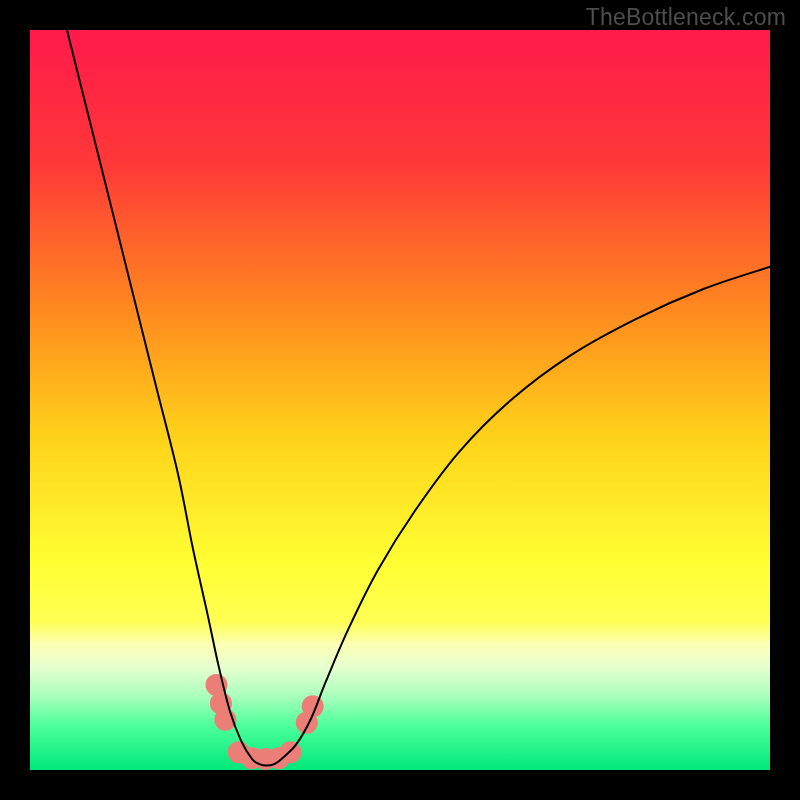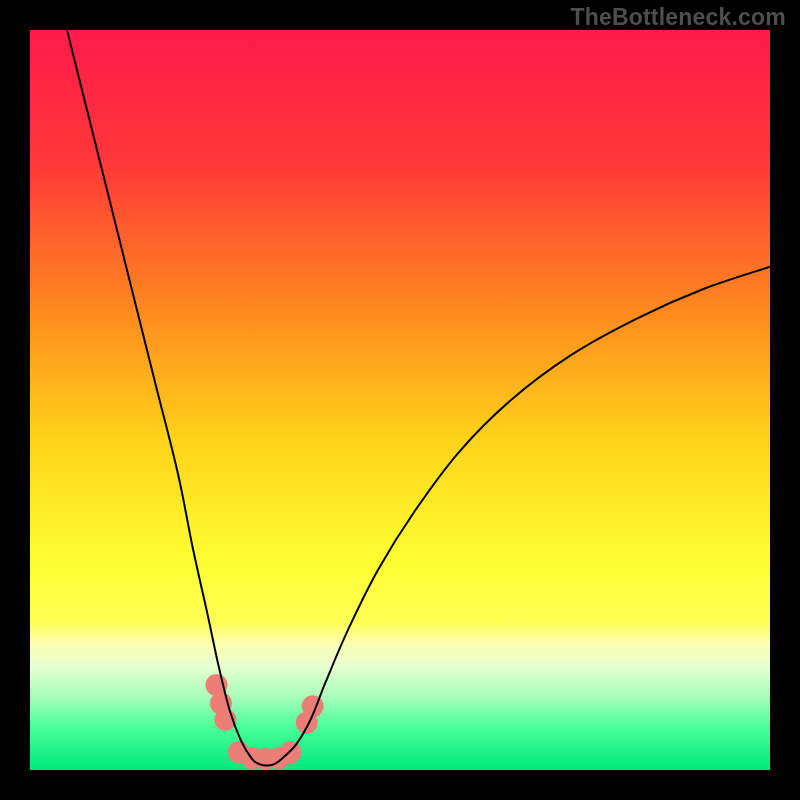--- a/index.html
+++ b/index.html
@@ -40,21 +40,21 @@
     top: 0;
     width: 100%;
     height: 100%;
   }
   .watermark {
     position: absolute;
     top: 4px;
     right: 14px;
     color: #4e4e4e;
     font-size: 23px;
-    font-weight: 700;
+    font-weight: 400;
     letter-spacing: 0.2px;
   }
 </style>
 </head>
 <body>
 
 <div class="frame">
 
   <div class="watermark">TheBottleneck.com</div>
 

